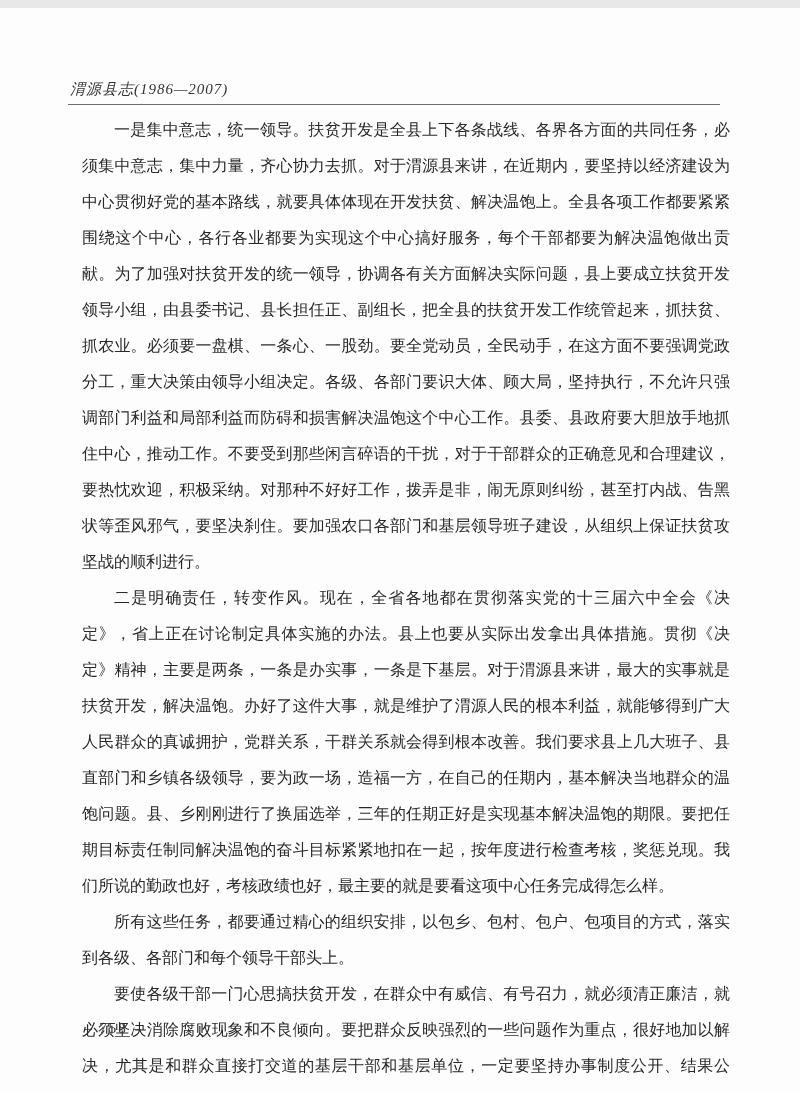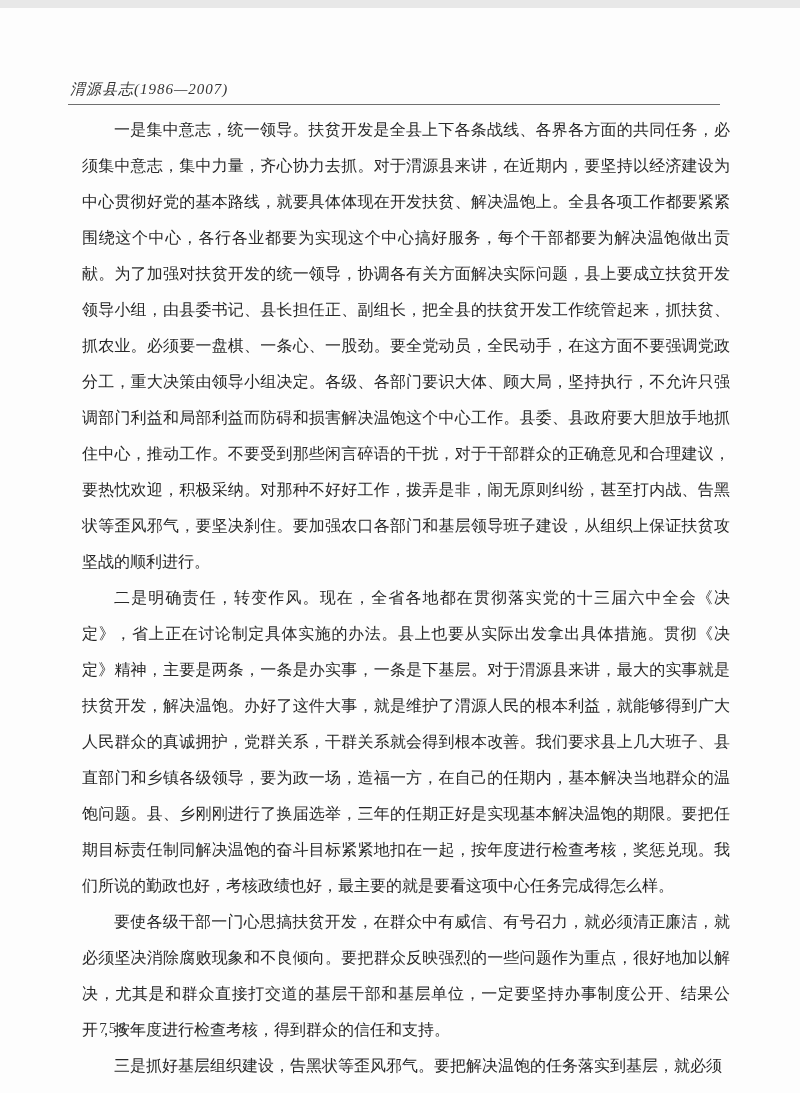--- a/index.html
+++ b/index.html
@@ -68,19 +68,20 @@
 
   <div class="running-head">
     <span>渭源县志(1986—2007)</span>
   </div>
 
   <div class="head-rule"></div>
 
   <div class="body-text">
     <p>一是集中意志，统一领导。扶贫开发是全县上下各条战线、各界各方面的共同任务，必须集中意志，集中力量，齐心协力去抓。对于渭源县来讲，在近期内，要坚持以经济建设为中心贯彻好党的基本路线，就要具体体现在开发扶贫、解决温饱上。全县各项工作都要紧紧围绕这个中心，各行各业都要为实现这个中心搞好服务，每个干部都要为解决温饱做出贡献。为了加强对扶贫开发的统一领导，协调各有关方面解决实际问题，县上要成立扶贫开发领导小组，由县委书记、县长担任正、副组长，把全县的扶贫开发工作统管起来，抓扶贫、抓农业。必须要一盘棋、一条心、一股劲。要全党动员，全民动手，在这方面不要强调党政分工，重大决策由领导小组决定。各级、各部门要识大体、顾大局，坚持执行，不允许只强调部门利益和局部利益而防碍和损害解决温饱这个中心工作。县委、县政府要大胆放手地抓住中心，推动工作。不要受到那些闲言碎语的干扰，对于干部群众的正确意见和合理建议，要热忱欢迎，积极采纳。对那种不好好工作，拨弄是非，闹无原则纠纷，甚至打内战、告黑状等歪风邪气，要坚决刹住。要加强农口各部门和基层领导班子建设，从组织上保证扶贫攻坚战的顺利进行。</p>
     <p>二是明确责任，转变作风。现在，全省各地都在贯彻落实党的十三届六中全会《决定》，省上正在讨论制定具体实施的办法。县上也要从实际出发拿出具体措施。贯彻《决定》精神，主要是两条，一条是办实事，一条是下基层。对于渭源县来讲，最大的实事就是扶贫开发，解决温饱。办好了这件大事，就是维护了渭源人民的根本利益，就能够得到广大人民群众的真诚拥护，党群关系，干群关系就会得到根本改善。我们要求县上几大班子、县直部门和乡镇各级领导，要为政一场，造福一方，在自己的任期内，基本解决当地群众的温饱问题。县、乡刚刚进行了换届选举，三年的任期正好是实现基本解决温饱的期限。要把任期目标责任制同解决温饱的奋斗目标紧紧地扣在一起，按年度进行检查考核，奖惩兑现。我们所说的勤政也好，考核政绩也好，最主要的就是要看这项中心任务完成得怎么样。</p>
+    <p>所有这些任务，都要通过精心的组织安排，以包乡、包村、包户、包项目的方式，落实到各级、各部门和每个领导干部头上。</p>
     <p>要使各级干部一门心思搞扶贫开发，在群众中有威信、有号召力，就必须清正廉洁，就必须坚决消除腐败现象和不良倾向。要把群众反映强烈的一些问题作为重点，很好地加以解决，尤其是和群众直接打交道的基层干部和基层单位，一定要坚持办事制度公开、结果公开，按年度进行检查考核，得到群众的信任和支持。</p>
     <p>三是抓好基层组织建设，告黑状等歪风邪气。要把解决温饱的任务落实到基层，就必须</p>
   </div>
 
   <div class="page-number">– 758 –</div>
 
 </div>
 
 </body></html>

